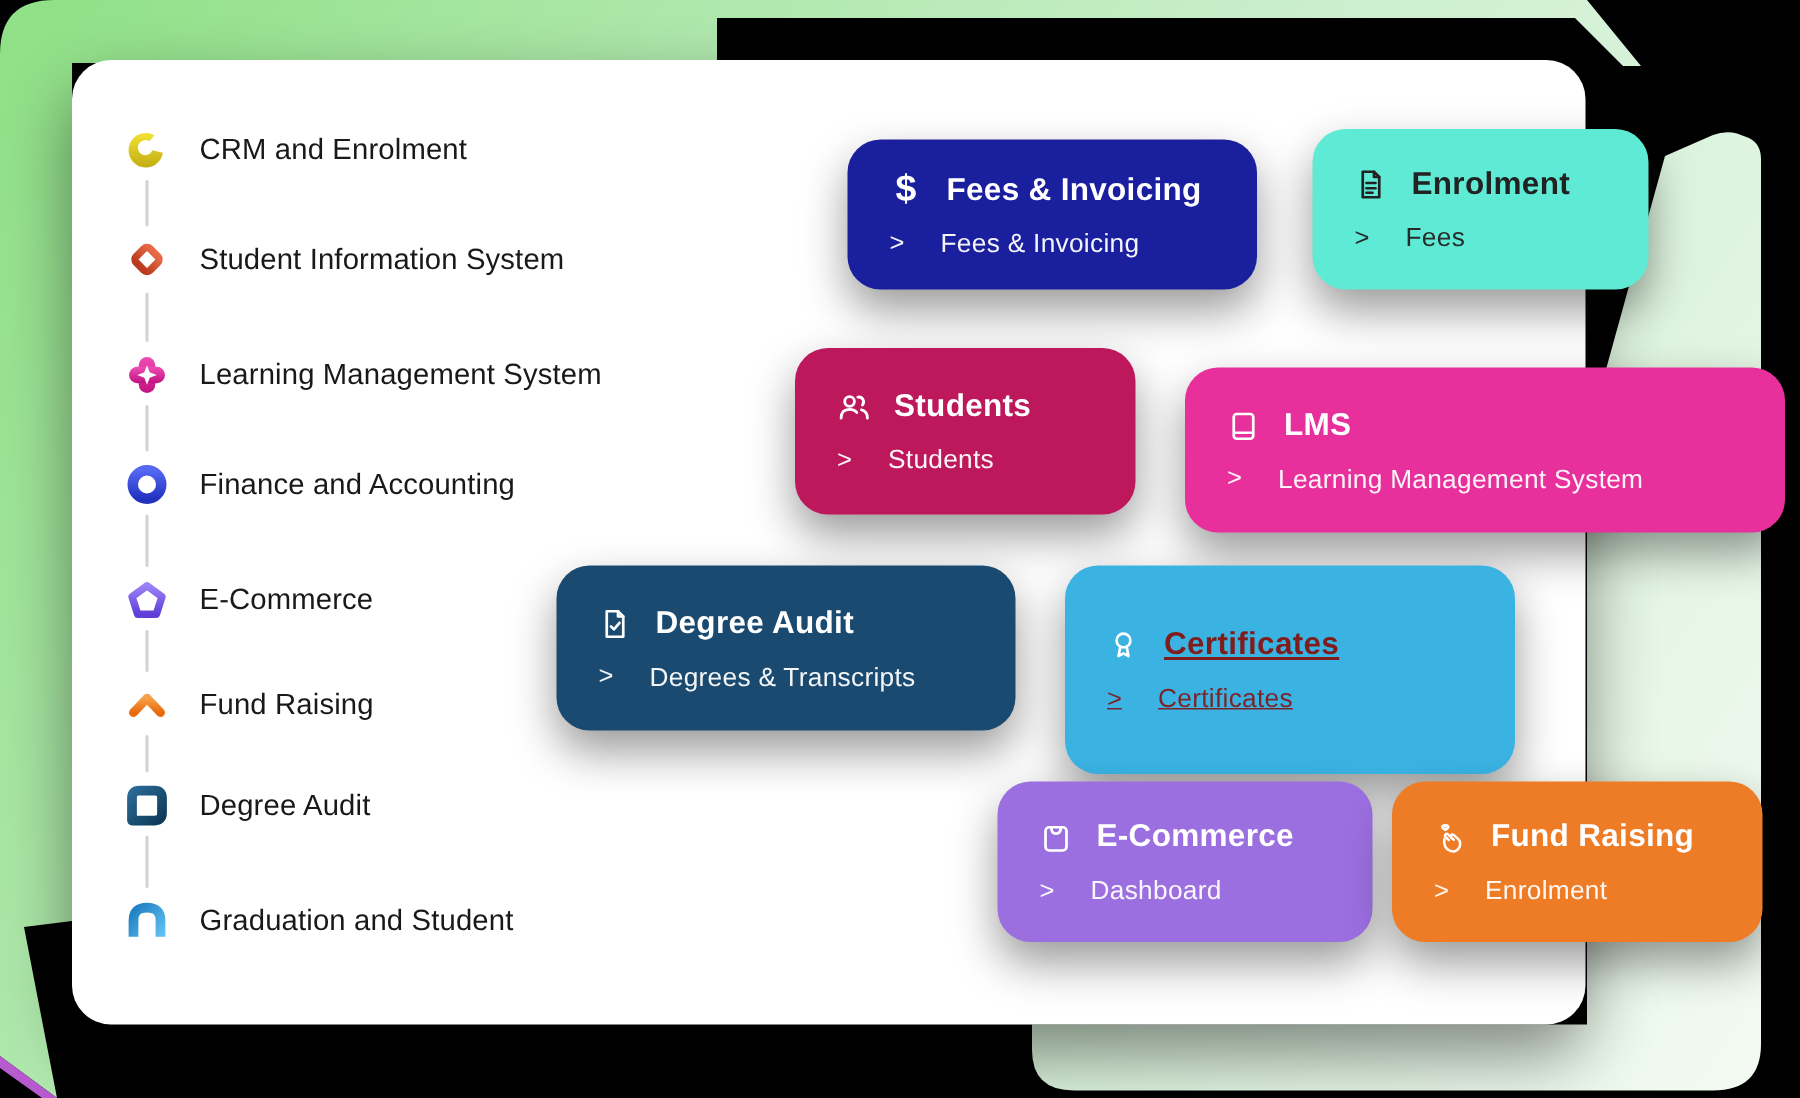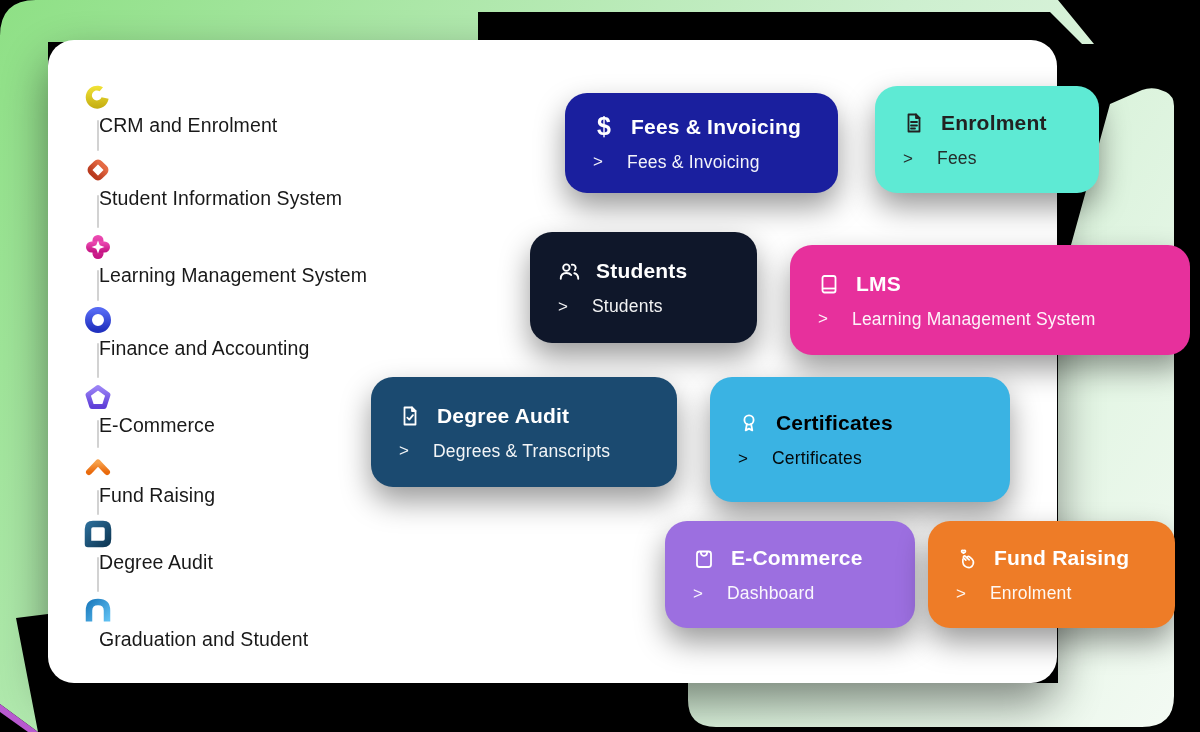--- a/index.html
+++ b/index.html
@@ -5,21 +5,21 @@
   html,body{margin:0;padding:0;background:#000;}
   .stage{position:relative;width:1200px;height:732px;background:#000;overflow:hidden;
          font-family:"Liberation Sans",sans-serif;}
   .bg-svg{position:absolute;left:0;top:0;}
 
   
   .panel{position:absolute;left:48px;top:40px;width:1009px;height:643px;background:#ffffff;
          border-radius:26px;box-shadow:0 20px 45px rgba(0,0,0,0.45);}
 
   
-  .side-row{position:absolute;display:flex;height:40px;flex-direction:column;}
+  .side-row{position:absolute;display:flex;align-items:center;height:40px;}
   .side-icon{width:34px;height:34px;display:flex;align-items:center;justify-content:center;flex:0 0 34px;}
   .side-label{margin-left:18px;font-size:19.5px;color:#191919;letter-spacing:.1px;}
   .connector{position:absolute;width:2px;background:#d2d2d2;left:97px;border-radius:1px;}
 
   
   .card{position:absolute;border-radius:22px;box-shadow:0 14px 30px rgba(0,0,0,0.40);
         display:flex;flex-direction:column;justify-content:center;gap:12px;
         padding:0 26px;box-sizing:border-box;color:#fff;}
   .card-title-row{display:flex;align-items:center;gap:14px;}
   .card-icon{width:26px;height:26px;display:flex;align-items:center;justify-content:center;flex:0 0 26px;}
@@ -205,21 +205,21 @@
         </svg>
       </span>
       <span class="card-title">Enrolment</span>
     </div>
     <div class="card-sub-row">
       <span class="chev">&gt;</span>
       <span class="card-sub">Fees</span>
     </div>
   </div>
 
-  <div class="card" style="left: 530px; top: 232px; width: 227px; height: 111px; background: #0f172a; color: rgb(255, 255, 255);">
+  <div class="card" style="left: 530px; top: 232px; width: 227px; height: 111px; background: #be185d; color: rgb(255, 255, 255);">
     <div class="card-title-row">
       <span class="card-icon">
         <svg width="25" height="25" viewBox="0 0 24 24" fill="none" stroke="#fff" stroke-width="1.8" stroke-linecap="round">
           <circle cx="9" cy="8.3" r="3.1"></circle>
           <path d="M3.6,19 Q3.6,13.4 9,13.4 Q12.2,13.4 13.6,15.4"></path>
           <path d="M14.3,5.5 A3.1,3.1 0 0 1 17.2,10.6"></path>
           <path d="M16.6,13.7 Q20.4,14.6 20.4,19"></path>
         </svg>
       </span>
       <span class="card-title">Students</span>
@@ -256,21 +256,21 @@
         </svg>
       </span>
       <span class="card-title">Degree Audit</span>
     </div>
     <div class="card-sub-row">
       <span class="chev">&gt;</span>
       <span class="card-sub">Degrees &amp; Transcripts</span>
     </div>
   </div>
 
-  <div class="card" style="left: 710px; top: 377px; width: 300px; height: 125px; background: rgb(58, 179, 227); color: #000000;">
+  <div class="card" style="left: 710px; top: 377px; width: 300px; height: 139px; background: rgb(58, 179, 227); color: #7f1d1d; text-decoration: underline;">
     <div class="card-title-row">
       <span class="card-icon">
         <svg width="24" height="24" viewBox="0 0 24 24" fill="none" stroke="#fff" stroke-width="1.8" stroke-linejoin="round" stroke-linecap="round">
           <circle cx="12" cy="9" r="4.6"></circle>
           <path d="M9.9,13 L8.7,19.4 L12,17.6 L15.3,19.4 L14.1,13"></path>
         </svg>
       </span>
       <span class="card-title">Certificates</span>
     </div>
     <div class="card-sub-row">

